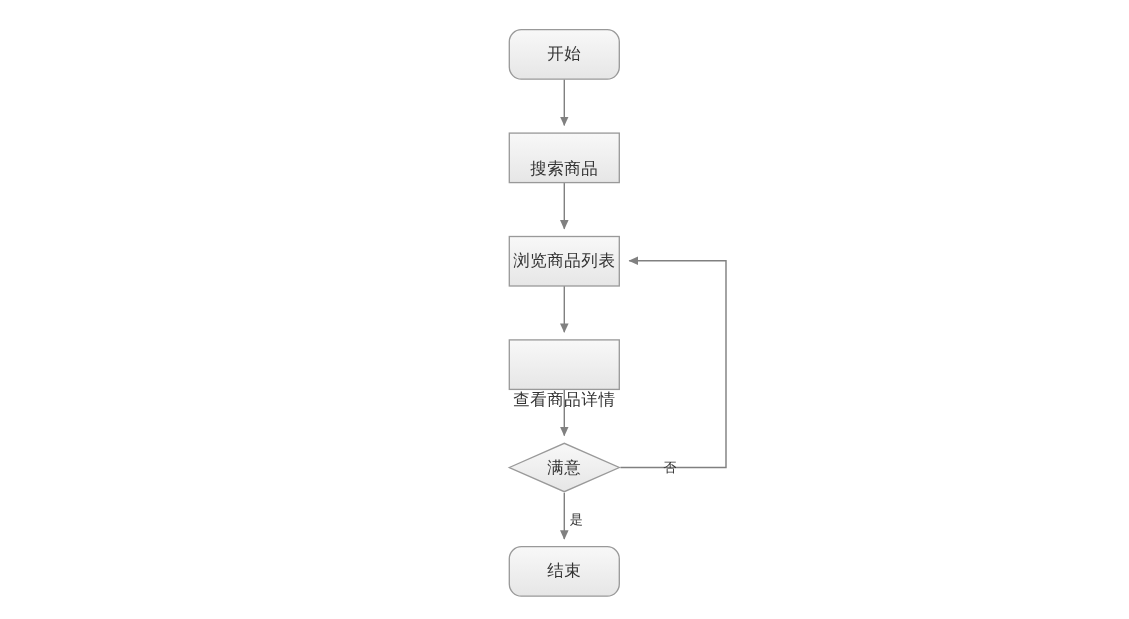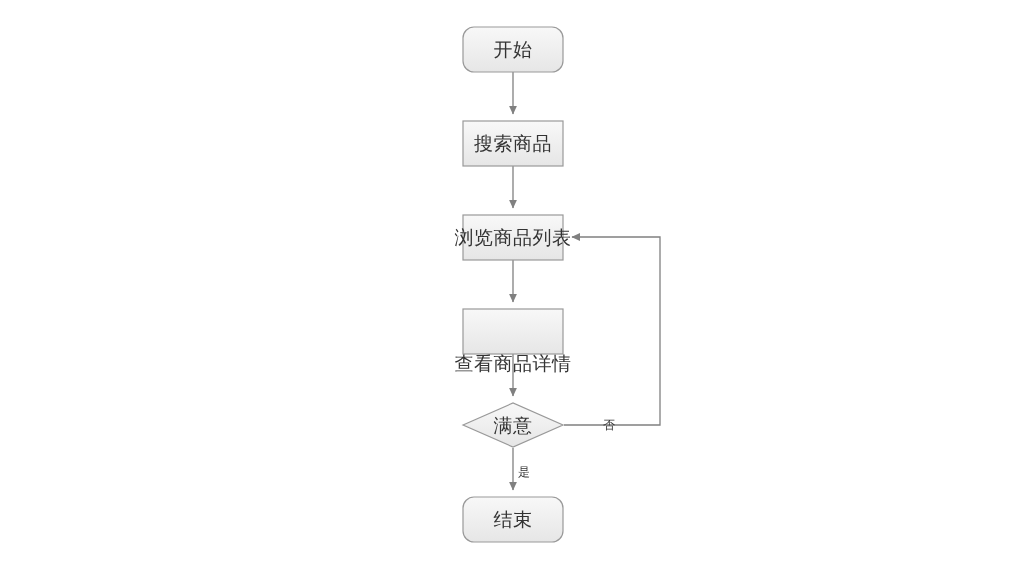--- a/index.html
+++ b/index.html
@@ -20,21 +20,21 @@
     left: 0;
     top: 0;
     width: 1026px;
     height: 563px;
   }
   .node-label {
     position: absolute;
     display: flex;
     align-items: center;
     justify-content: center;
-    font-size: 19px;
+    font-size: 15px;
     color: #333333;
     letter-spacing: 0.5px;
     white-space: nowrap;
     pointer-events: none;
   }
   .edge-label {
     position: absolute;
     font-size: 12px;
     color: #333333;
     white-space: nowrap;
@@ -91,21 +91,21 @@
     <g>
       <polygon points="463,425 513,403 563,425 513,447" fill="url(#nodeGrad)" stroke="#999999" stroke-width="1.2"></polygon>
     </g>
     <g>
       <rect x="463" y="497" width="100" height="45" rx="11" ry="11" fill="url(#nodeGrad)" stroke="#999999" stroke-width="1.2"></rect>
     </g>
   </svg>
 
   <div class="node-label" style="left:463px; top:27px; width:100px; height:45px;">开始</div>
 
-  <div class="node-label" style="left:463px; top:121px; width:100px; height:45px;">搜索商品</div>
+  <div class="node-label" style="left:463px; top:131px; width:100px; height:45px;">搜索商品</div>
 
   <div class="node-label" style="left:463px; top:215px; width:100px; height:45px;font-family:Liberation Mono, monospace;">浏览商品列表</div>
 
   <div class="node-label" style="left:463px; top:309px; width:100px; height:45px;margin-top:32px;">查看商品详情</div>
 
   <div class="node-label" style="left:463px; top:497px; width:100px; height:45px;">结束</div>
 
   <div class="node-label" style="left:463px; top:403px; width:100px; height:45px;">满意</div>
 
   <div class="edge-label" style="left:518px; top:464px;">是</div>

